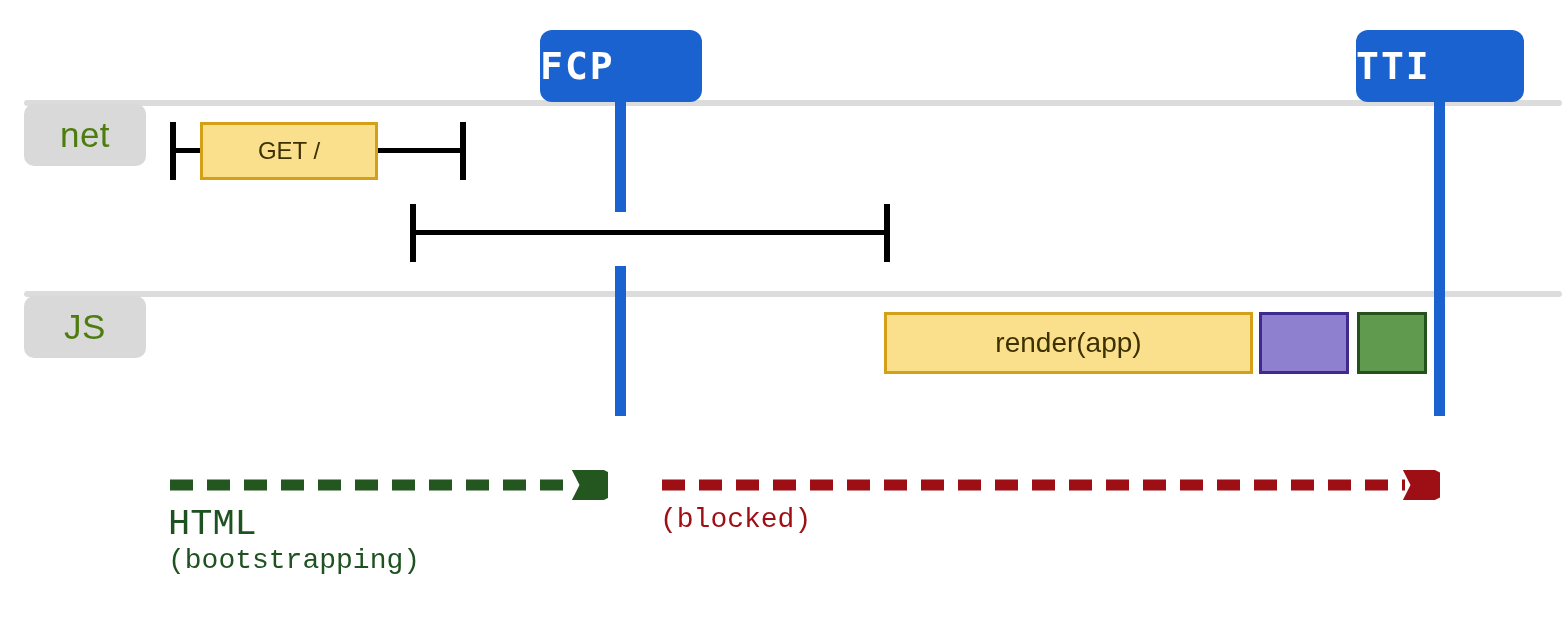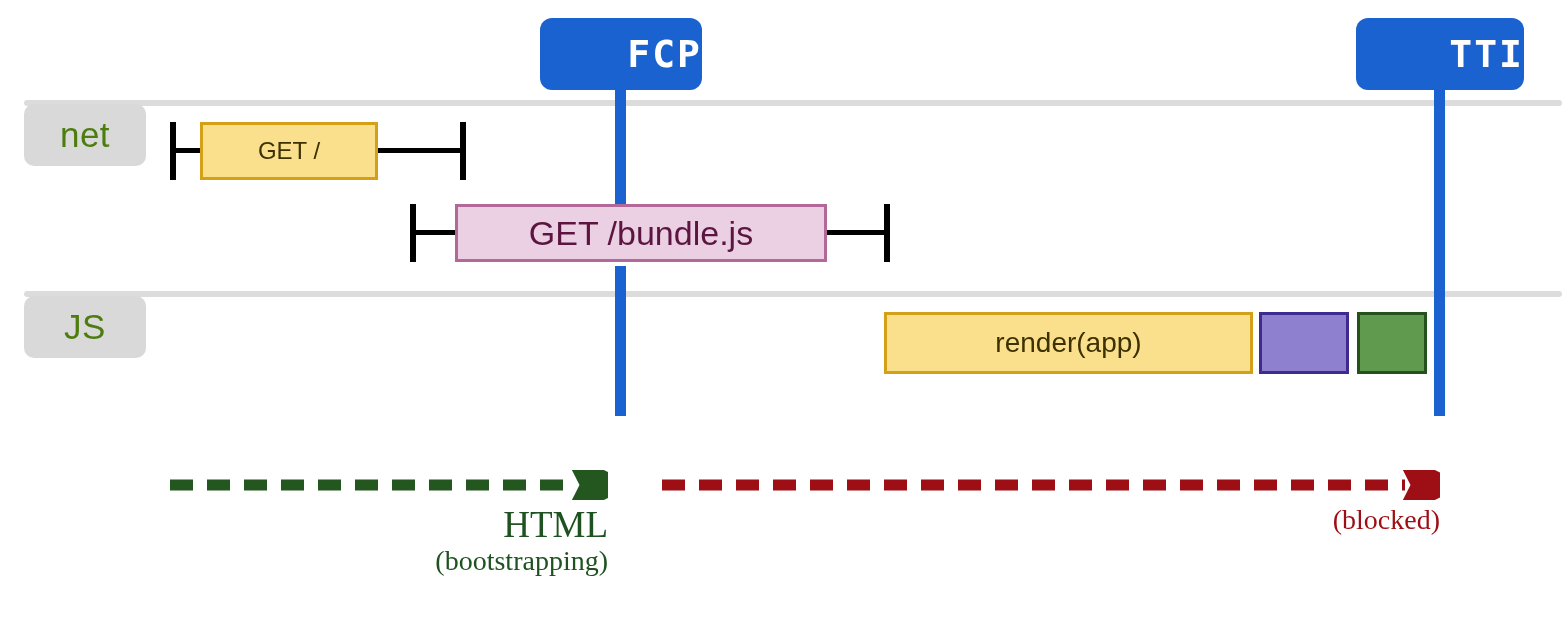--- a/index.html
+++ b/index.html
@@ -55,27 +55,28 @@
     width: 11px;
     background: #1a62d0;
     z-index: 2;
   }
   .milestone-badge {
     position: absolute;
     background: #1a62d0;
     border-radius: 12px;
     display: flex;
     align-items: center;
-    justify-content: flex-end;
+    justify-content: flex-start;
     color: #ffffff;
     font-family: "DejaVu Sans Mono", monospace;
     font-weight: bold;
     font-size: 38px;
     letter-spacing: 2px;
     z-index: 4;
+    margin-top: 12px;
   }
 
   
   .milestone-badge.fcp { left: 540px; top: 18px; width: 162px; height: 72px; }
   .milestone-line.fcp-stem { left: 615px; top: 86px;  height: 20px; }
   .milestone-line.fcp-a    { left: 615px; top: 100px; height: 112px; }
   .milestone-line.fcp-b    { left: 615px; top: 266px; height: 150px; }
 
   
   .milestone-badge.tti { left: 1356px; top: 18px; width: 168px; height: 72px; }
@@ -156,22 +157,22 @@
   .phase {
     position: absolute;
   }
   .phase-arrow {
     position: absolute;
     top: 0;
     left: 0;
   }
   .phase-label {
     position: absolute;
-    text-align: right;
-    font-family: Liberation Serif, serif;
+    text-align: left;
+    font-family: Liberation Mono, monospace;
     line-height: 1.12;
   }
   .phase-label .primary {
     display: block;
     font-size: 37px;
   }
   .phase-label .secondary {
     display: block;
     font-size: 28px;
   }
@@ -211,23 +212,20 @@
   <div class="milestone-line fcp-a"></div>
   <div class="milestone-line fcp-b"></div>
 
   <div class="milestone-line tti-stem"></div>
   <div class="milestone-line tti-a"></div>
 
   <div class="task-bar yellow get-root">
     <span>GET /</span>
   </div>
 
-  <div class="task-bar pink get-bundle">
-    <span>GET /bundle.js</span>
-  </div>
 
   <div class="task-bar yellow render-app">
     <span>render(app)</span>
   </div>
 
   <div class="task-bar purple task-purple">
     <span></span>
   </div>
 
   <div class="task-bar green task-green">

